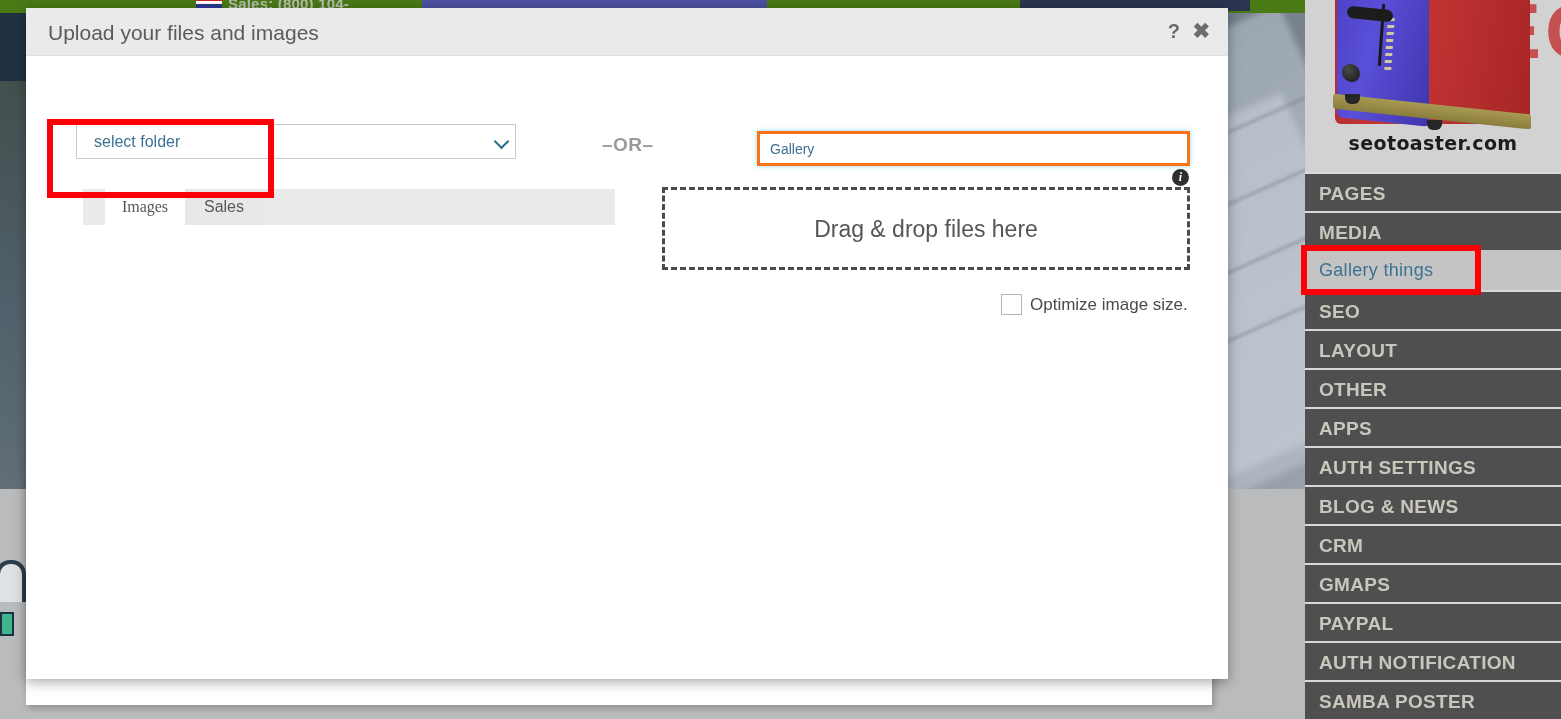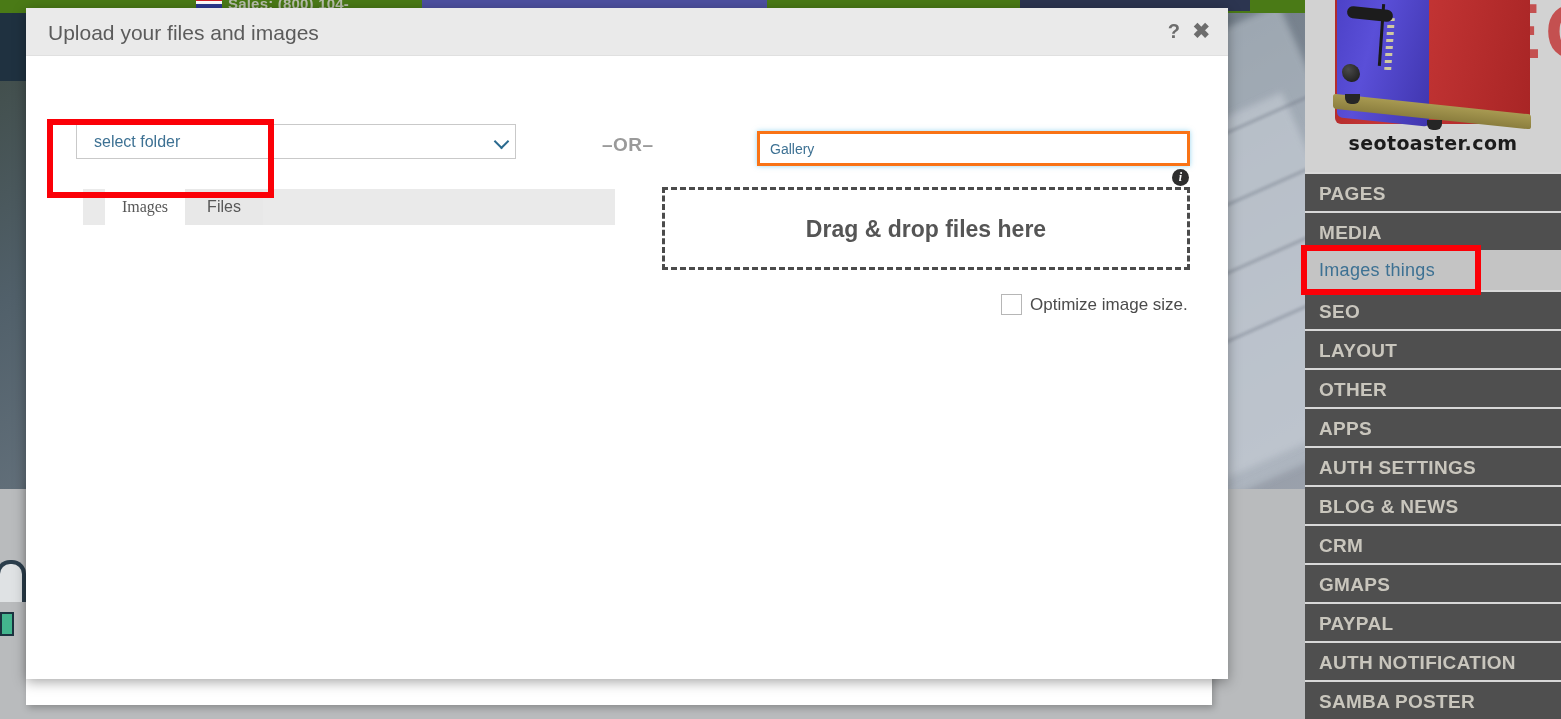--- a/index.html
+++ b/index.html
@@ -291,21 +291,20 @@
     border: 3px dashed #4b4b4b;
     background: #ffffff;
     cursor: pointer;
   }
   .dropzone-text {
     position: absolute;
     left: 0; right: 0; top: 26px;
     text-align: center;
     font-size: 23px;
     color: #555555;
-    font-weight: bold;
   }
 
   
   .optimize-row {
     position: absolute;
     left: 975px; top: 238px;
     display: flex;
     align-items: center;
     gap: 8px;
     text-align: center;
@@ -497,21 +496,21 @@
     </div>
 
     <div class="modal-body">
 
       <div class="folder-select">select folder</div>
       <div class="folder-caret"></div>
 
       <div class="tab-strip">
         <div class="tab-pad"></div>
         <div class="tab tab-images">Images</div>
-        <div class="tab tab-files">Files</div>
+        <div class="tab tab-files">Sales</div>
       </div>
 
       <div class="or-label">–OR–</div>
 
       <input class="gallery-input" type="text" placeholder="Gallery" style="">
 
       <div class="info-icon">i</div>
 
       <div class="dropzone">
         <div class="dropzone-text">Drag &amp; drop files here</div>
@@ -538,21 +537,21 @@
         <div class="tst-knob"></div>
         <div class="tst-base"></div>
         <div class="tst-foot f1"></div>
         <div class="tst-foot f2"></div>
       </div>
       <div class="toaster-caption">seotoaster.com</div>
     </div>
 
     <div class="nav-item">PAGES</div>
     <div class="nav-item">MEDIA</div>
-    <div class="nav-item sub">Images things</div>
+    <div class="nav-item sub">Gallery things</div>
     <div class="nav-item">SEO</div>
     <div class="nav-item">LAYOUT</div>
     <div class="nav-item">OTHER</div>
     <div class="nav-item">APPS</div>
     <div class="nav-item">AUTH SETTINGS</div>
     <div class="nav-item">BLOG &amp; NEWS</div>
     <div class="nav-item">CRM</div>
     <div class="nav-item">GMAPS</div>
     <div class="nav-item">PAYPAL</div>
     <div class="nav-item">AUTH NOTIFICATION</div>

